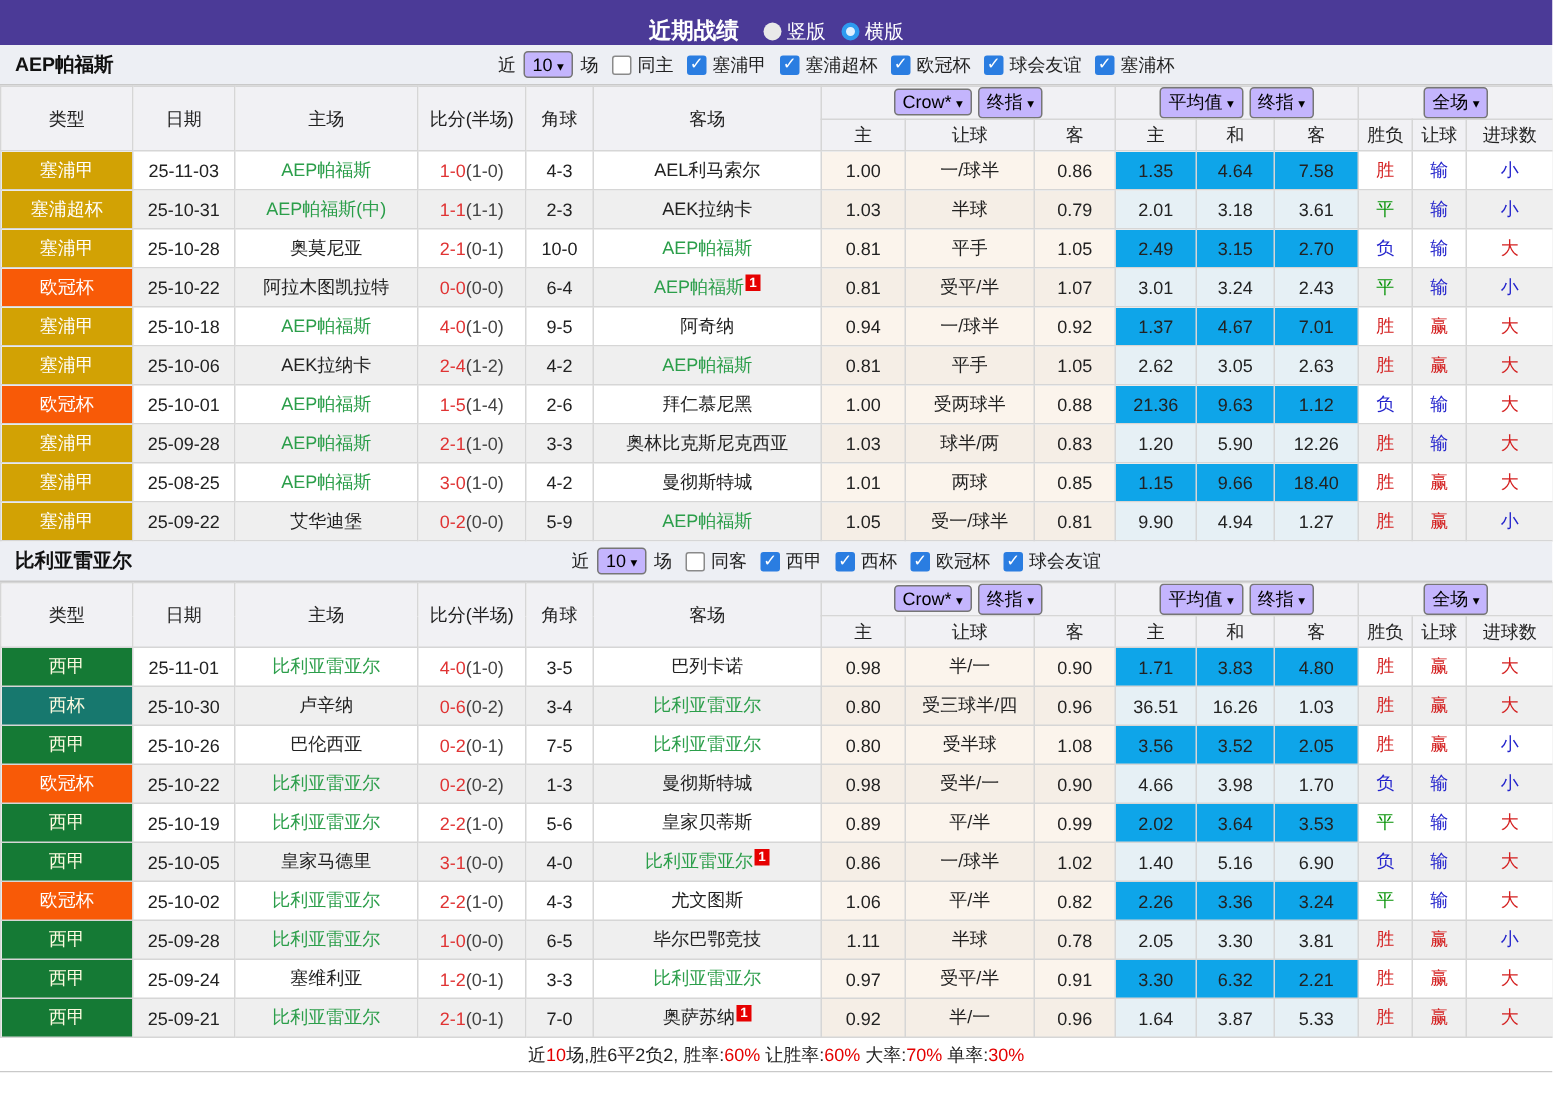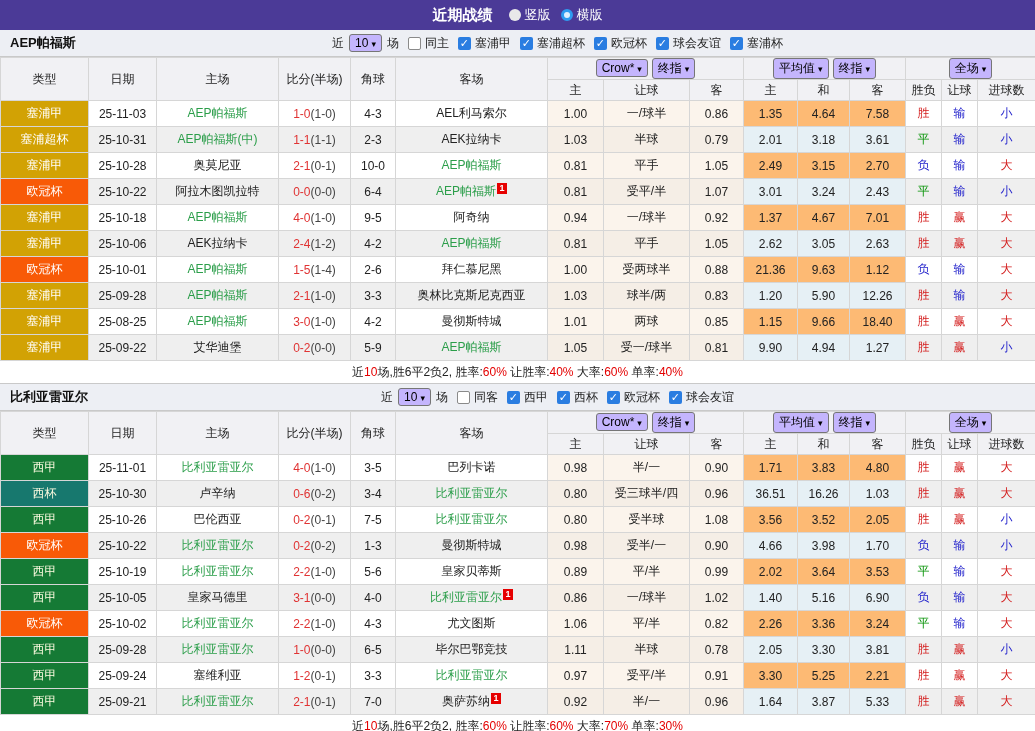--- a/index.html
+++ b/index.html
@@ -1,17 +1,17 @@
 <!DOCTYPE html>
 <html><head>
 <meta charset="utf-8">
 <style>
   html,body{margin:0;padding:0;background:#fff;}
   body{width:1035px;font-family:"Liberation Sans","DejaVu Sans",sans-serif;color:#222;}
-  .titlebar{background:#4b3a97;height:30px;display:flex;align-items:center;justify-content:center;gap:10px;color:#fff;font-size:13px;}
+  .titlebar{background:#4b3a97;height:30px;display:flex;align-items:flex-end;justify-content:center;gap:10px;color:#fff;font-size:13px;}
   .titlebar .ttl{font-weight:bold;font-size:15px;margin-right:6px;}
   .radio-group{display:flex;align-items:center;gap:4px;cursor:pointer;}
   .radio{width:12px;height:12px;border-radius:50%;display:inline-block;box-sizing:border-box;}
   .radio.filled{background:#e9e9e9;}
   .radio.ring{background:#dff0ff;border:3px solid #2e9bf0;}
   .filterbar{height:26px;background:#edeff4;border-bottom:1px solid #c9c9c9;display:flex;align-items:center;font-size:12px;}
   .teamname{font-weight:bold;font-size:13px;padding-left:10px;width:250px;color:#111;}
   .filters{flex:1;display:flex;align-items:center;justify-content:center;gap:3px;padding-right:180px;}
   .dd{display:inline-block;background:#c4b5fd;border:1px solid #767676;border-radius:3px;padding:1px 5px;font-size:12px;white-space:nowrap;margin:0 2px;color:#000;}
   .dd .chev{font-size:9px;margin-left:3px;}
@@ -19,21 +19,21 @@
   .cb.un{background:#fff;border:1px solid #8a8a8a;box-sizing:border-box;}
   table{border-collapse:collapse;width:1035px;table-layout:fixed;font-size:12px;}
   th,td{border:1px solid #d6d6d6;text-align:center;padding:0;white-space:nowrap;overflow:hidden;}
   thead th{background:#f1f1f4;font-weight:normal;color:#222;}
   thead tr.h1 th{height:21px;}
   thead tr.h2 th{height:20px;}
   tbody td{height:25px;background:#fff;}
   tbody tr.alt td{background:#efefef;}
   tbody td.cream{background:#fbf4ec;}
   tbody tr.alt td.cream{background:#f5eee6;}
-  tbody td.lblue{background:#fdba74;}
+  tbody td.lblue{background:#0ea5e9;}
   tbody tr.alt td.lblue{background:#e6f0f5;}
   td.type-gold{background:#d2a204 !important;color:#fff;}
   td.type-green{background:#157a35 !important;color:#fdfbe0;}
   td.type-teal{background:#17786e !important;color:#fdfbe0;}
   td.type-orange{background:#f85a07 !important;color:#fff;}
   .teamtxt{color:#222;}
   .teamtxt.grn{color:#2b9e4a;}
   .scr{color:#e03333;margin-top:27px;}
   .hlf{color:#444;}
   .note{display:inline-block;background:#e60000;color:#fff;font-size:9px;width:10px;height:11px;line-height:11px;text-align:center;vertical-align:4px;margin-left:1px;font-weight:bold;}
@@ -287,21 +287,20 @@
           <td class="cream">0.81</td>
           <td class="lblue">9.90</td>
           <td class="lblue">4.94</td>
           <td class="lblue">1.27</td>
           <td><span class="r">胜</span></td>
           <td><span class="r">赢</span></td>
           <td><span class="b">小</span></td>
         </tr>
       </tbody>
     </table>
-    <div class="summary"><span>近</span><span class="red">10</span><span>场,胜6平2负2, 胜率:</span><span class="red">60%</span><span> 让胜率:</span><span class="red">40%</span><span> 大率:</span><span class="red">60%</span><span> 单率:</span><span class="red">40%</span></div>
     <div class="filterbar">
       <div class="teamname">比利亚雷亚尔</div>
       <div class="filters">
         <span>近</span>
         <span class="dd"><span>10</span><span class="chev">▾</span></span>
         <span>场</span>
         <span class="cb un"></span>
         <span>同客</span>
         <span class="cb">✓</span>
         <span>西甲</span>
@@ -496,21 +495,21 @@
           <td class="type-green"><span>西甲</span></td>
           <td>25-09-24</td>
           <td><span class="teamtxt">塞维利亚</span></td>
           <td><span class="scr">1-2</span><span class="hlf">(0-1)</span></td>
           <td>3-3</td>
           <td><span class="teamtxt grn">比利亚雷亚尔</span></td>
           <td class="cream">0.97</td>
           <td class="cream">受平/半</td>
           <td class="cream">0.91</td>
           <td class="lblue">3.30</td>
-          <td class="lblue">5.25</td>
+          <td class="lblue">6.32</td>
           <td class="lblue">2.21</td>
           <td><span class="r">胜</span></td>
           <td><span class="r">赢</span></td>
           <td><span class="r">大</span></td>
         </tr>
         <tr class="alt">
           <td class="type-green"><span>西甲</span></td>
           <td>25-09-21</td>
           <td><span class="teamtxt grn">比利亚雷亚尔</span></td>
           <td><span class="scr">2-1</span><span class="hlf">(0-1)</span></td>

